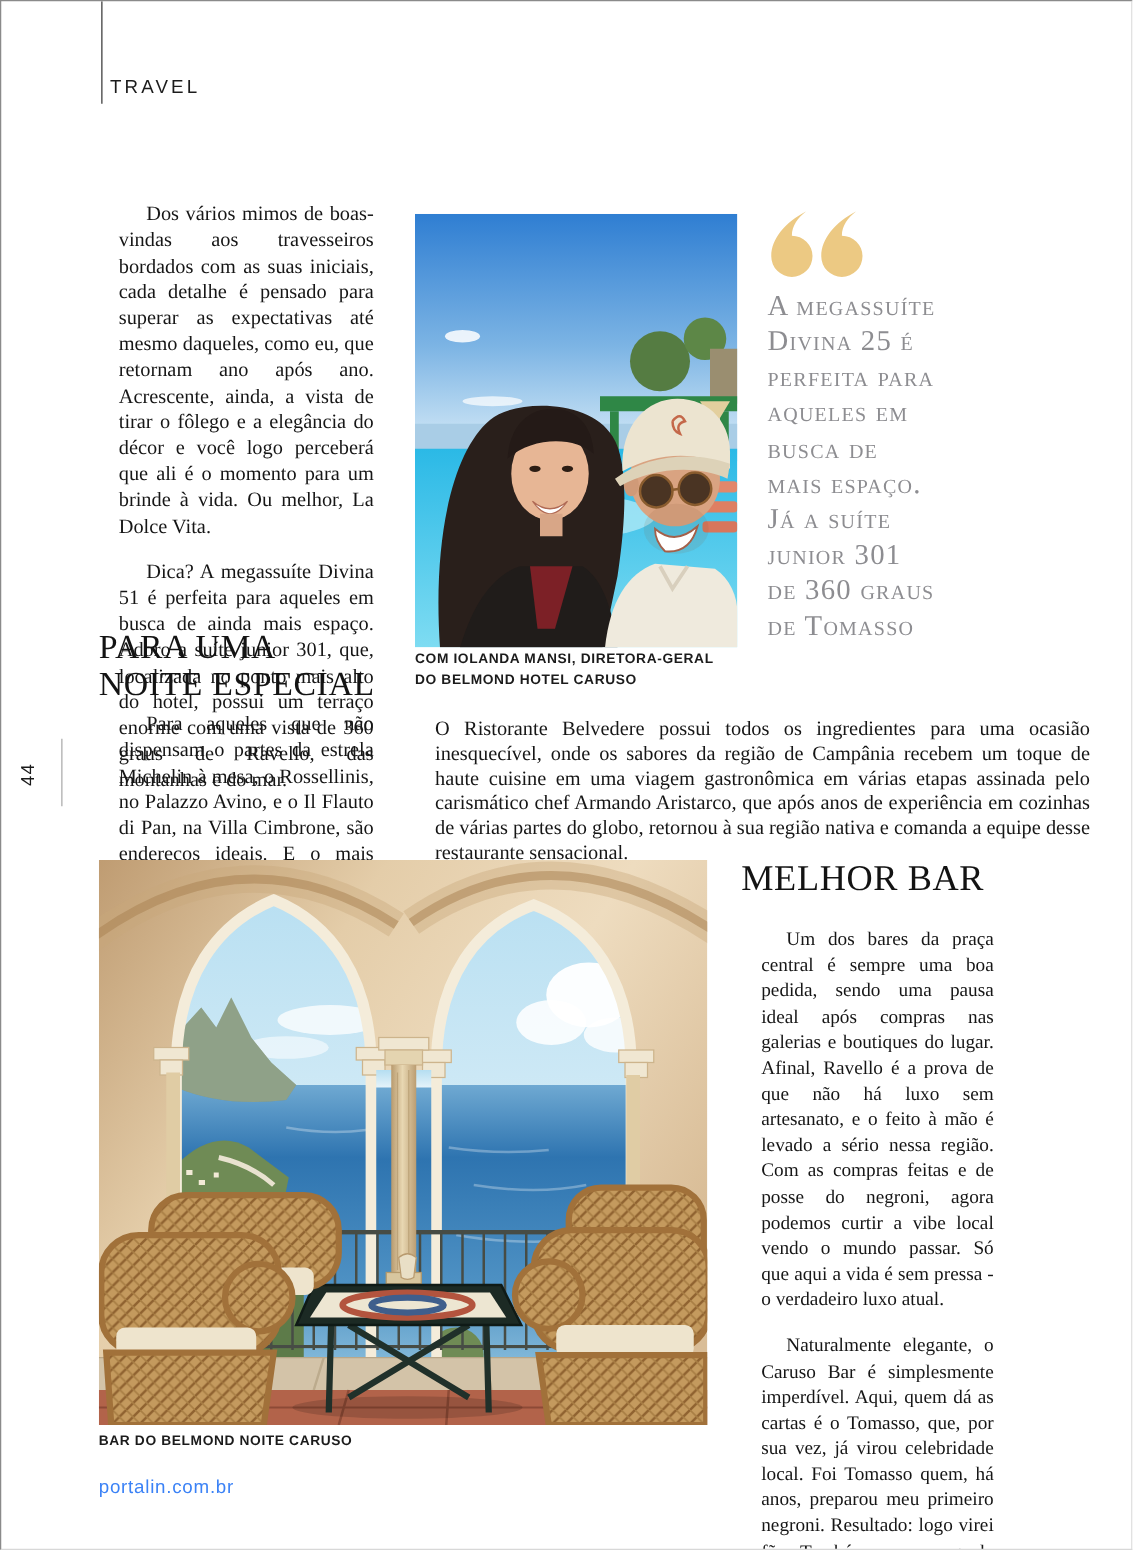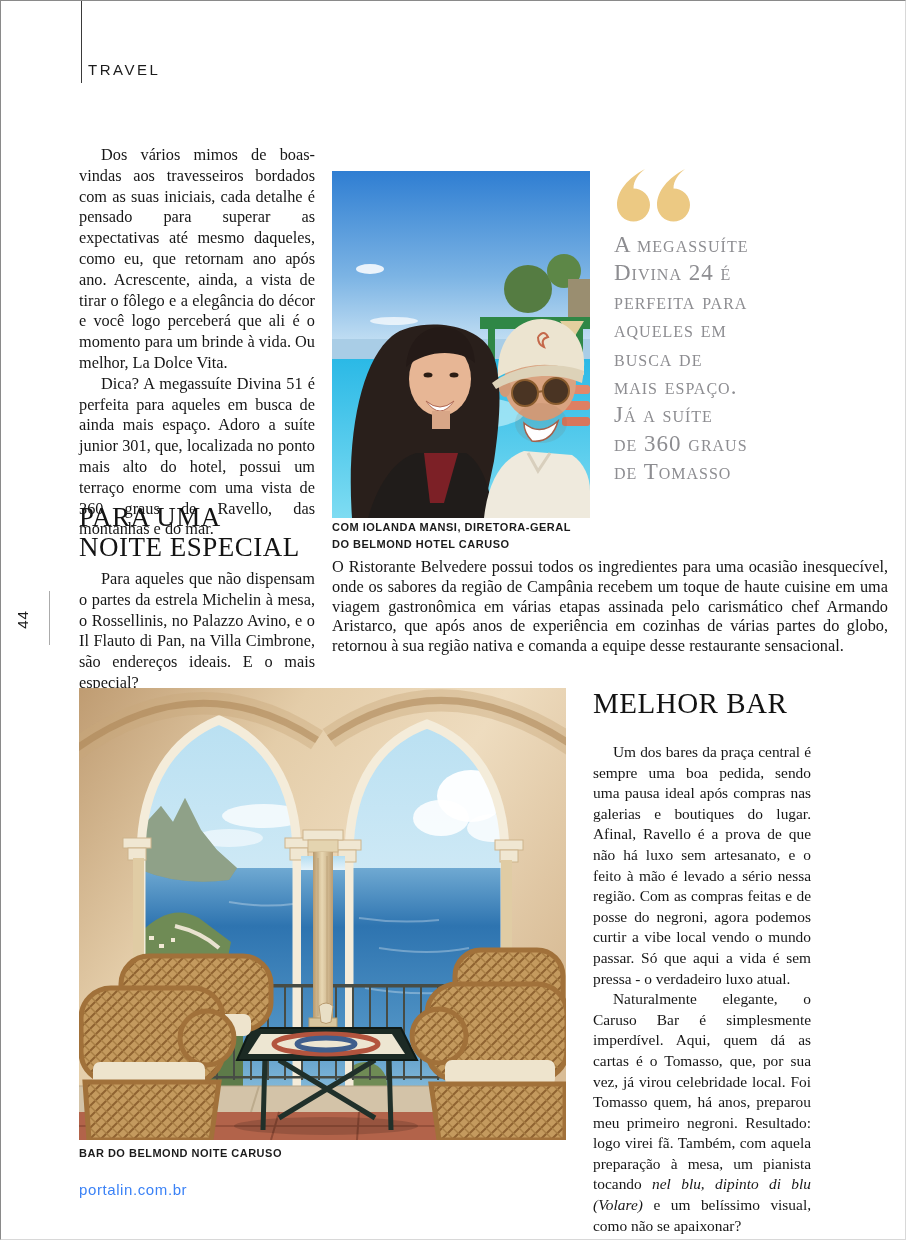--- a/index.html
+++ b/index.html
@@ -13,21 +13,21 @@
   .abs{position:absolute;}
   
   .top-rule{left:80px;top:0;width:1px;height:82px;background:#3a3a3a;}
   .travel-label{left:87px;top:60px;font-family:"Liberation Sans",sans-serif;
     font-size:15px;letter-spacing:2.5px;color:#1c1c1c;}
   
   .col1{left:78px;width:236px;}
   .suites-block{top:144px;}
   .suites-heading{font-size:18px;font-weight:bold;font-variant:small-caps;
     letter-spacing:.3px;margin:0 0 2px 0;color:#101010;}
-  p.body{font-size:16.3px;line-height:20.8px;text-align:justify;margin:0;
+  p.body{font-size:16.3px;line-height:20.8px;text-align:justify;margin:16px;
     text-indent:22px;color:#161616;}
   p.body.noindent{text-indent:0;}
   .special-block{top:501px;}
   h2.serif-head{font-weight:normal;font-size:27px;line-height:30px;
     letter-spacing:.5px;margin:0;color:#131313;}
   .special-block p.body{margin-top:7px;}
   
   .selfie{left:331px;top:170px;width:258px;height:347px;overflow:hidden;}
   .selfie svg{display:block;width:100%;height:100%;}
   .caption{font-family:"Liberation Sans",sans-serif;font-size:11px;font-weight:bold;
@@ -136,26 +136,27 @@
     <div>COM IOLANDA MANSI, DIRETORA-GERAL</div>
     <div>DO BELMOND HOTEL CARUSO</div>
   </div>
 
   <div class="abs quote-block">
     <svg class="quote-icon" width="86" height="54" viewBox="0 0 86 54">
       <path d="M31,0 C14,9 3,22 3,36 a16.5,16.5 0 1 0 16.5,-16.5 c0,-8 5,-14.5 11.5,-19.5 Z" fill="#ecc983"></path>
       <path d="M71,0 C54,9 43,22 43,36 a16.5,16.5 0 1 0 16.5,-16.5 c0,-8 5,-14.5 11.5,-19.5 Z" fill="#ecc983"></path>
     </svg>
     <div class="quote-line">A megassuíte</div>
-    <div class="quote-line">Divina 24 é</div>
+    <div class="quote-line">Divina 25 é</div>
     <div class="quote-line">perfeita para</div>
     <div class="quote-line">aqueles em</div>
     <div class="quote-line">busca de</div>
     <div class="quote-line">mais espaço.</div>
     <div class="quote-line">Já a suíte</div>
+    <div class="quote-line">junior 301</div>
     <div class="quote-line">de 360 graus</div>
     <div class="quote-line">de Tomasso</div>
   </div>
 
   <div class="abs wide-para">
     <p class="body noindent">O Ristorante Belvedere possui todos os ingredientes para uma ocasião inesquecível, onde os sabores da região de Campânia recebem um toque de haute cuisine em uma viagem gastronômica em várias etapas assinada pelo carismático chef Armando Aristarco, que após anos de experiência em cozinhas de várias partes do globo, retornou à sua região nativa e comanda a equipe desse restaurante sensacional.</p>
   </div>
 
   <div class="abs barphoto">
     <svg viewBox="0 0 487 452" preserveAspectRatio="none">

